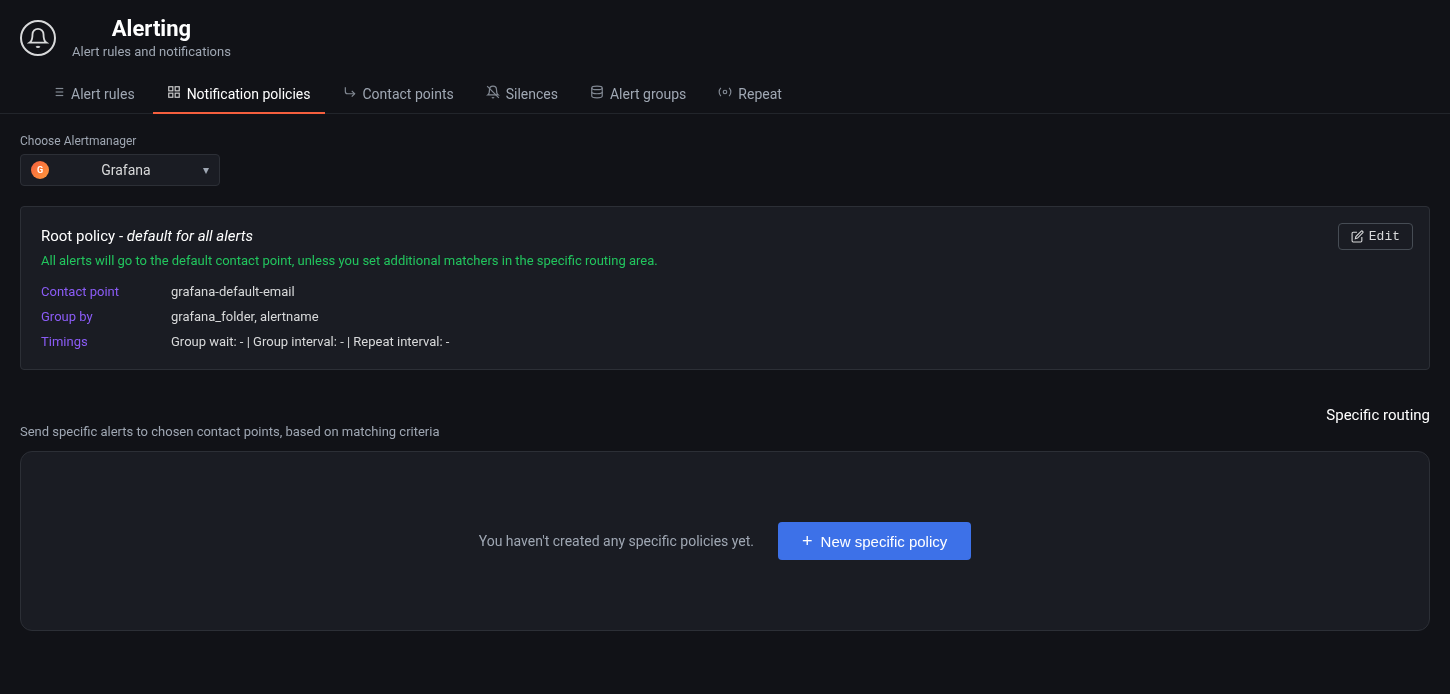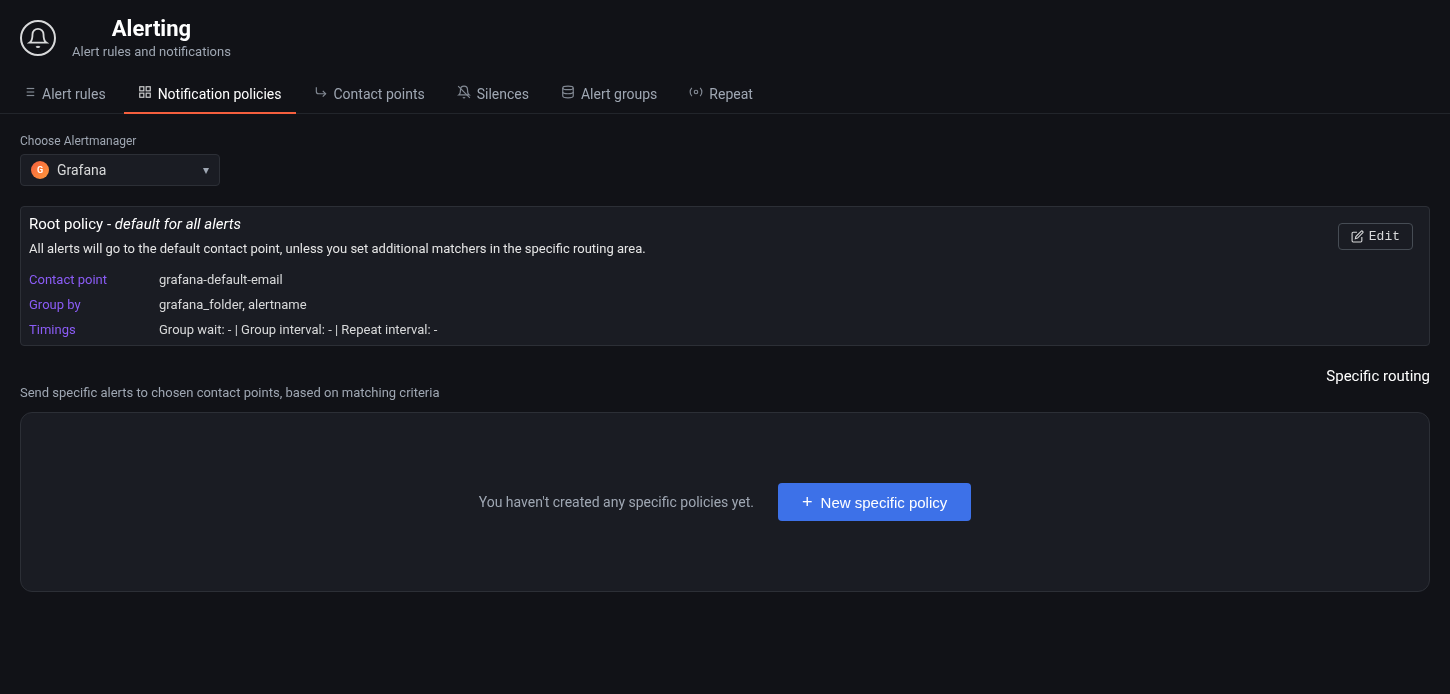--- a/index.html
+++ b/index.html
@@ -42,21 +42,21 @@
     .header-text p {
       font-size: 13px;
       color: #9fa7b3;
       margin-top: 2px;
     }
 
     
     .nav-tabs {
       display: flex;
       align-items: center;
-      padding: 0 8px;
+      padding: 0 37px;
       border-bottom: 1px solid #22252b;
       background-color: #111217;
       gap: 4px;
     }
     .nav-tab {
       display: flex;
       align-items: center;
       gap: 6px;
       padding: 10px 14px;
       color: #9fa7b3;
@@ -109,47 +109,48 @@
       display: flex;
       align-items: center;
       justify-content: center;
       font-size: 9px;
       color: white;
       font-weight: bold;
     }
     .alertmanager-select-label {
       flex: 1;
       font-size: 14px;
+      text-align: center;
     }
     .alertmanager-chevron {
       color: #9fa7b3;
       font-size: 12px;
     }
 
     
     .root-policy-card {
       background-color: #1a1c23;
       border: 1px solid #2c2f36;
       border-radius: 4px;
-      padding: 8px;
-      margin-bottom: 21px;
+      padding: 20px;
+      margin-bottom: 36px;
       position: relative;
     }
     .root-policy-title {
       font-size: 15px;
       color: #fff;
       margin-bottom: 8px;
       font-weight: 400;
     }
     .root-policy-title em {
       font-style: italic;
     }
     .root-policy-subtitle {
       font-size: 13px;
-      color: #e5e5e5;
+      color: #22c55e;
       margin-bottom: 16px;
     }
     .edit-button {
       position: absolute;
       top: 16px;
       right: 16px;
       display: flex;
       align-items: center;
       gap: 5px;
       background-color: transparent;

